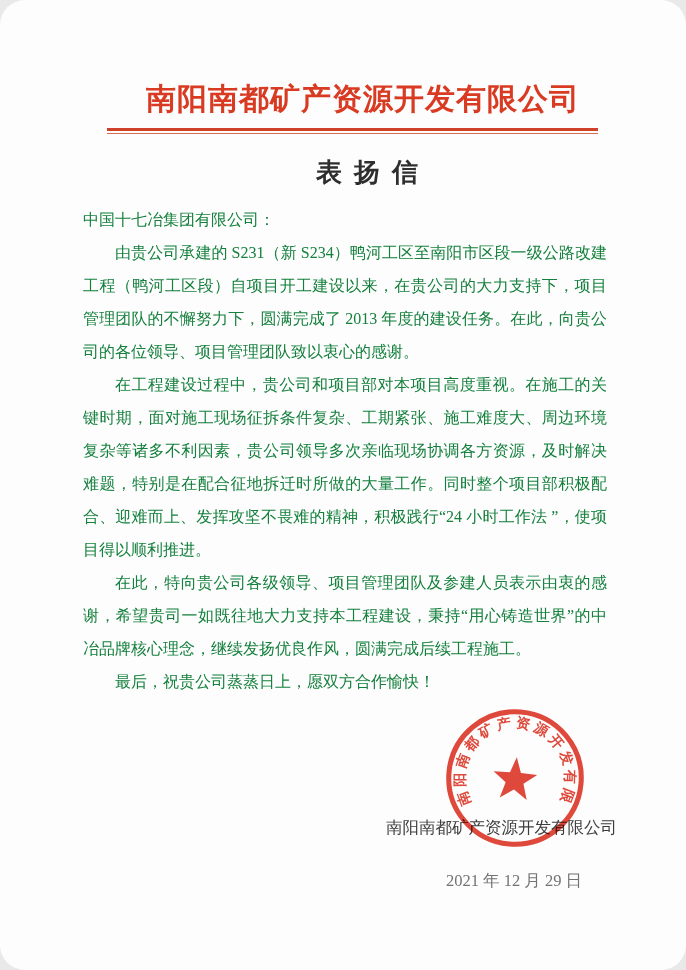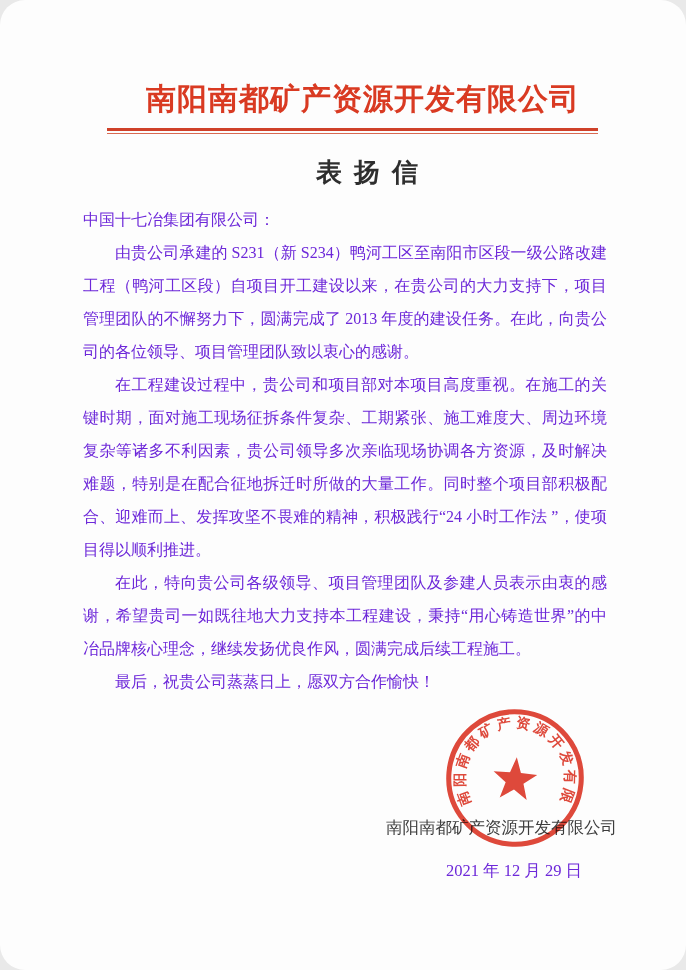--- a/index.html
+++ b/index.html
@@ -46,39 +46,39 @@
     font-weight: 600;
     letter-spacing: 12px;
     color: #2e2e2e;
   }
   
   .letter-body {
     margin: 12px 79px 0 83px;
     font-size: 16px;
     line-height: 33px;
     text-align: justify;
-    color: #6d28d9;
+    color: #15803d;
   }
   .letter-body p { margin: 0; }
   .salutation { text-indent: 0; }
   .para { text-indent: 2em; }
   
   .sign-company {
     margin: 118px 69px 0 0;
     text-align: right;
     font-size: 16.5px;
     line-height: 24px;
     color: #3c3c3c;
   }
   .sign-date {
-    margin: 19px 104px 0 0;
+    margin: 29px 104px 0 0;
     text-align: right;
     font-size: 16.5px;
     line-height: 24px;
-    color: #6d28d9;
+    color: #737373;
   }
   
   .seal {
     position: absolute;
     left: 443px;
     top: 705px;
     width: 144px;
     height: 146px;
     transform: rotate(5deg);
     mix-blend-mode: multiply;

